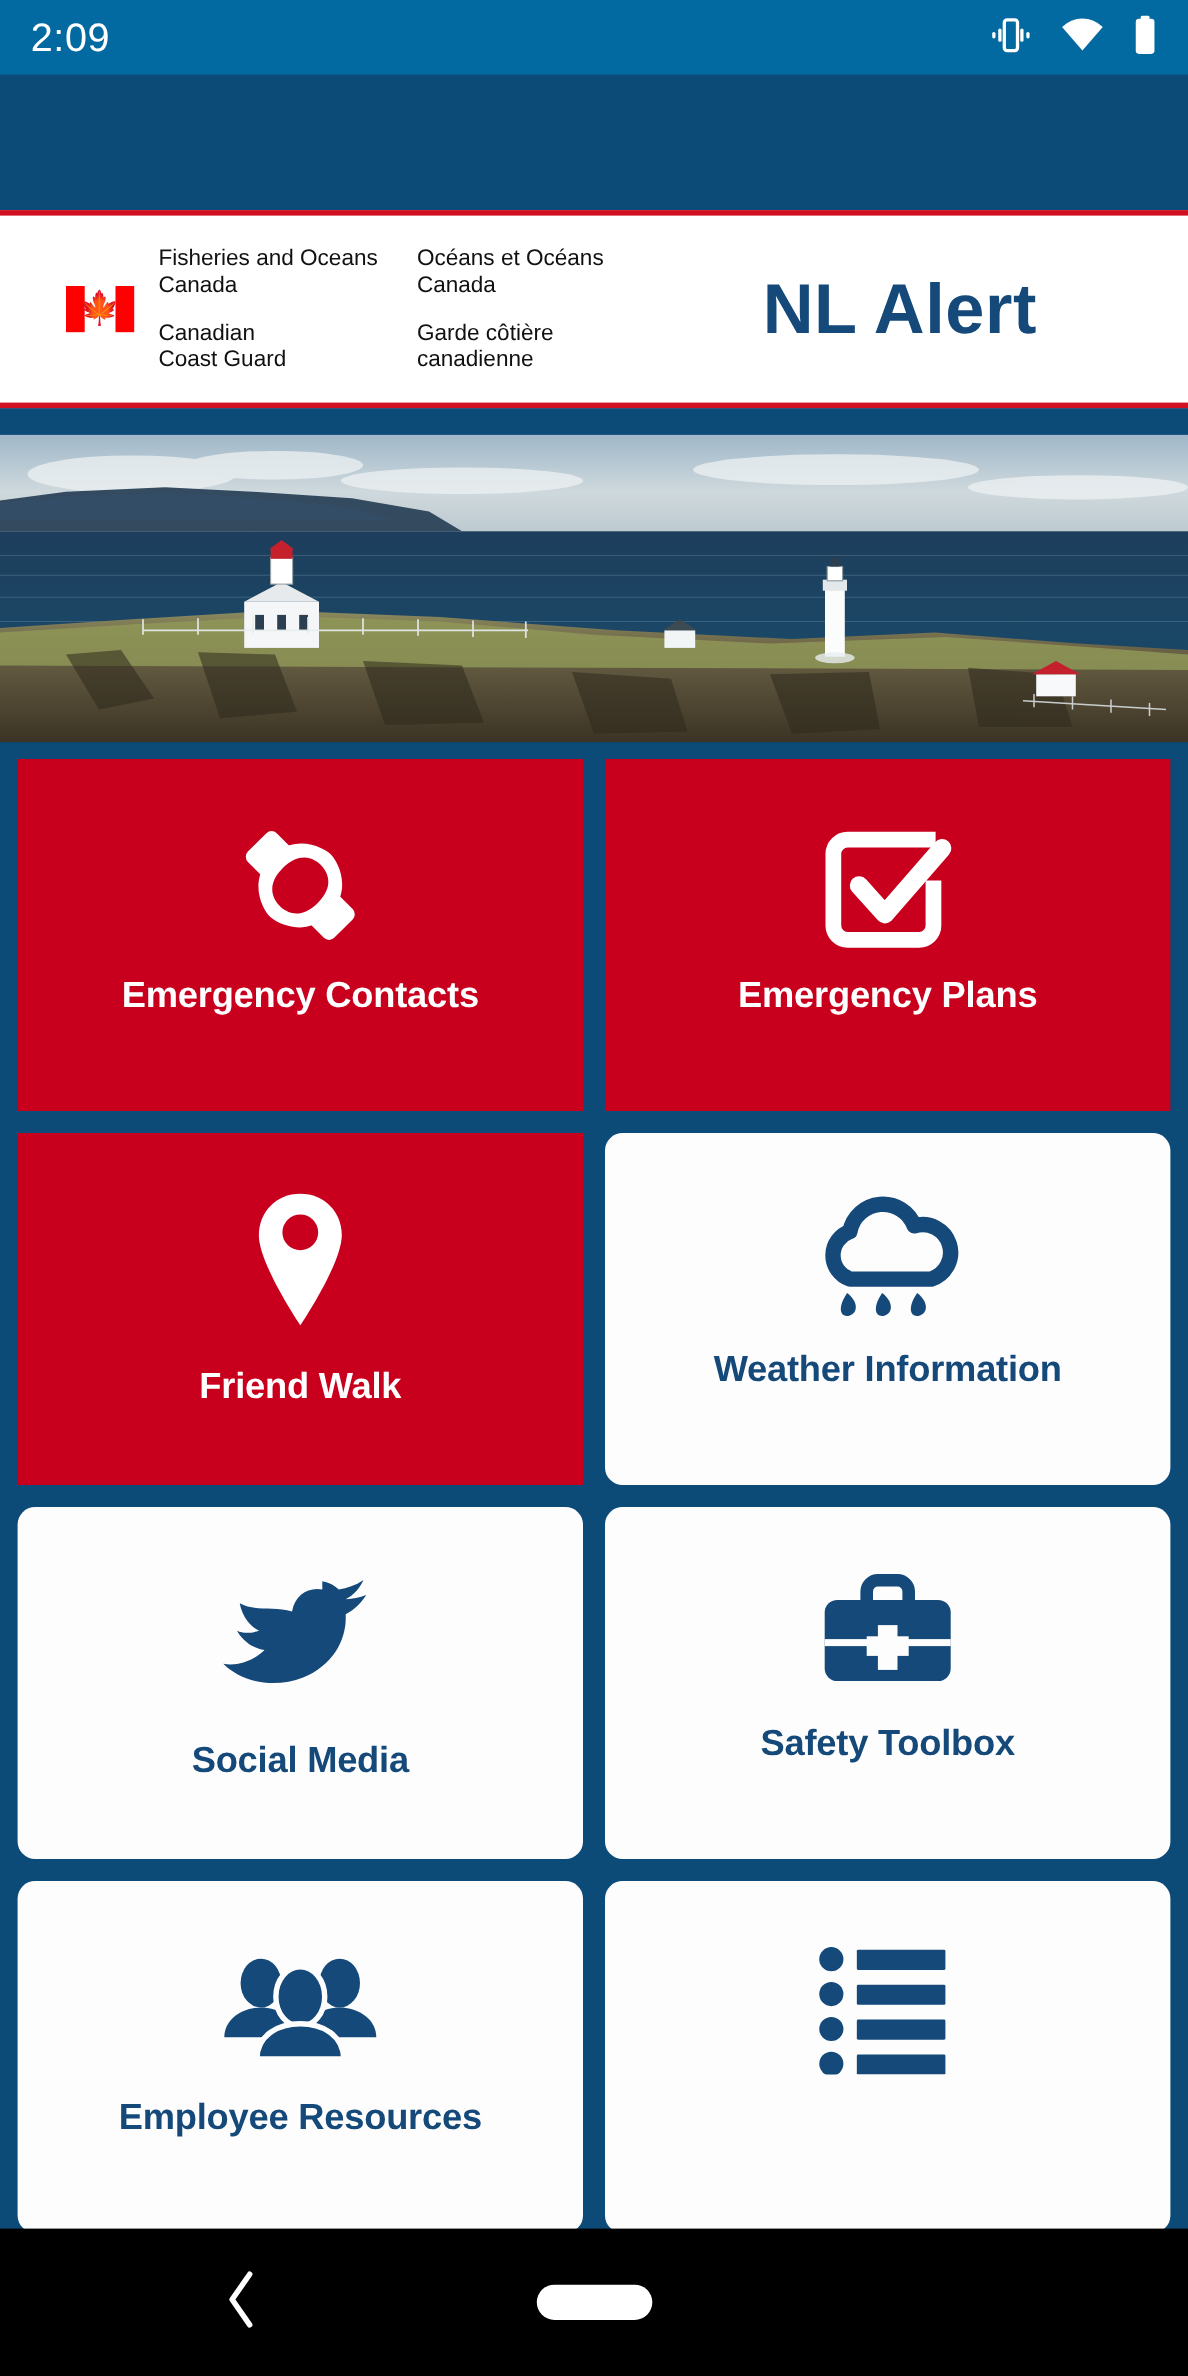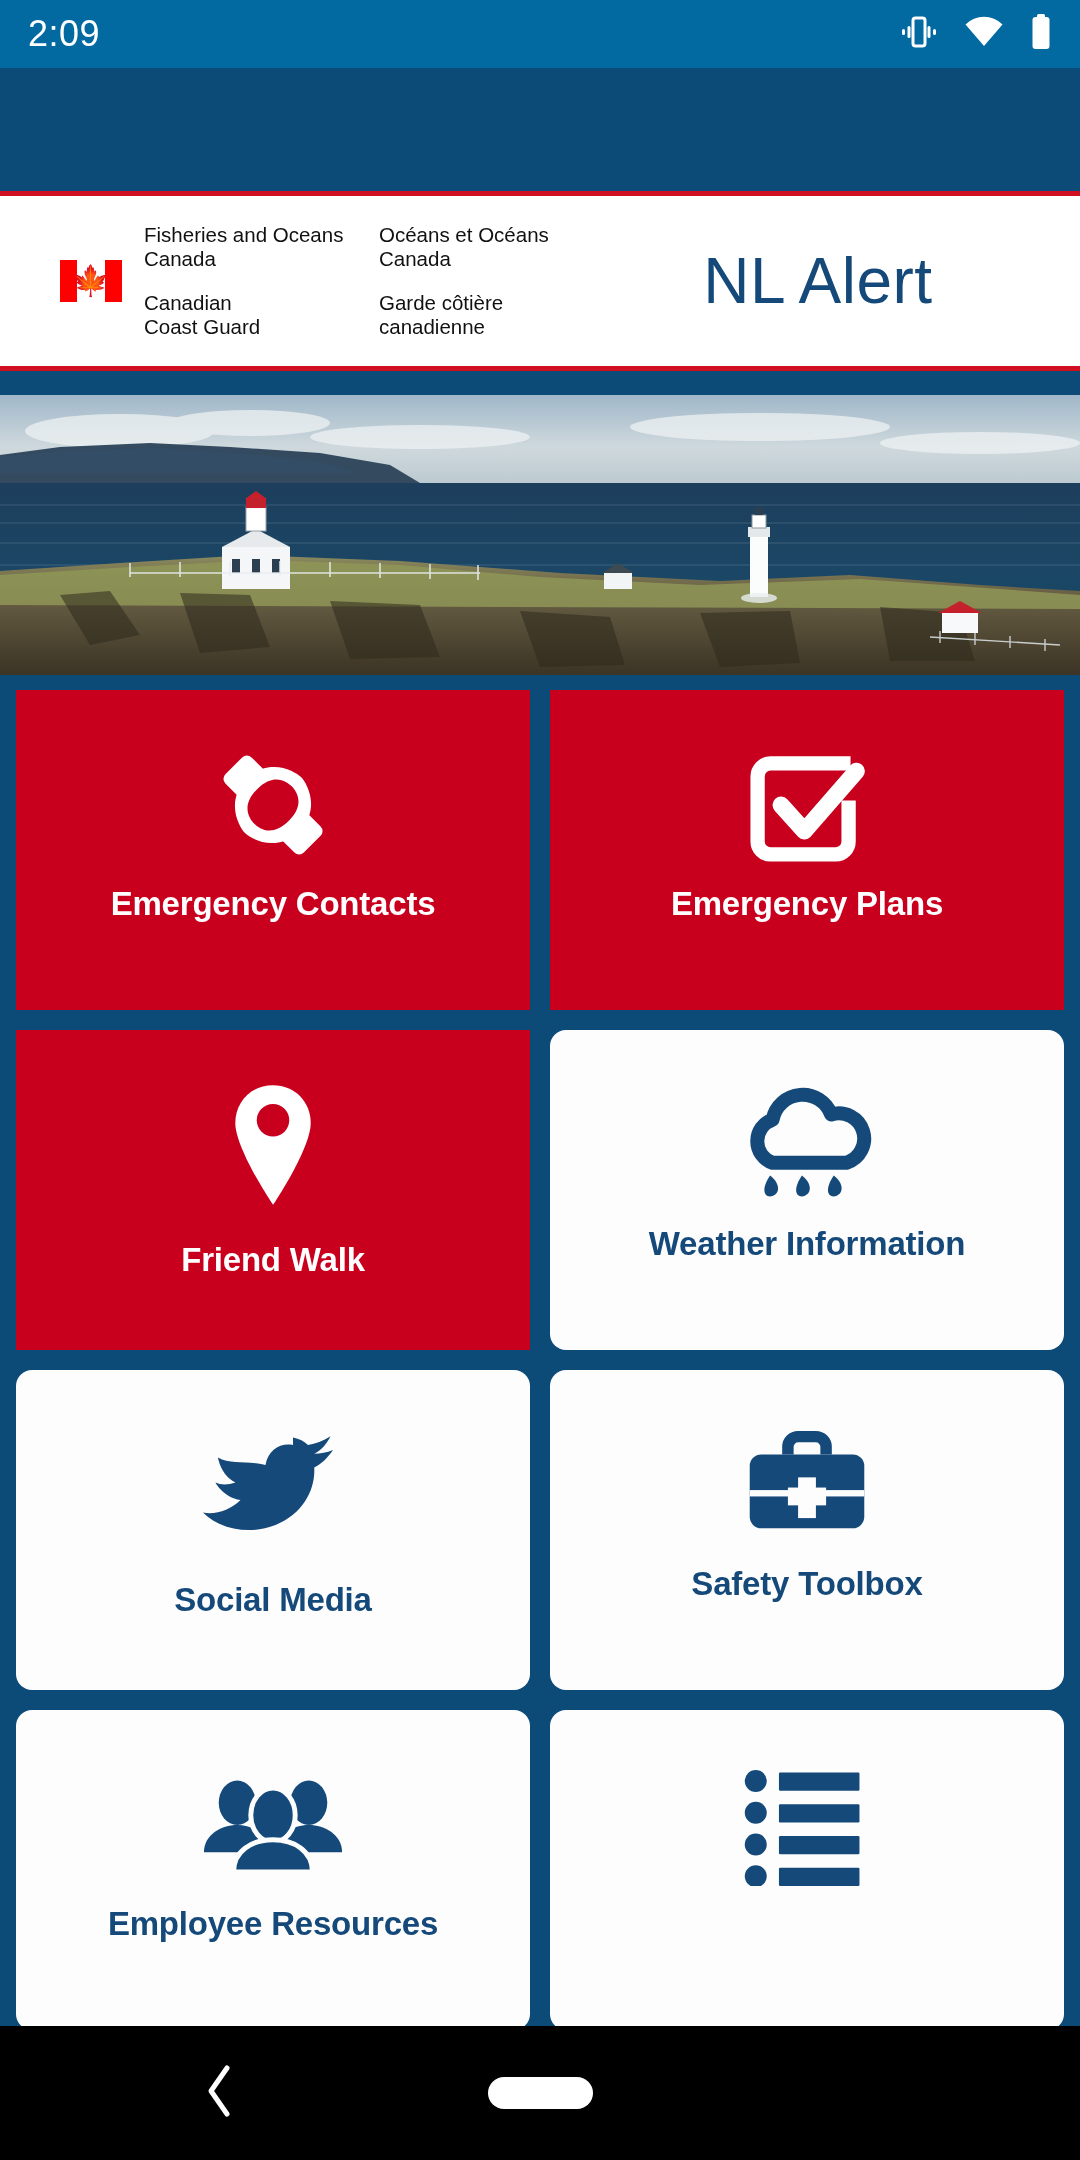--- a/index.html
+++ b/index.html
@@ -45,21 +45,21 @@
   .flag .bar.l { left:0; } .flag .bar.r { right:0; }
   .flag .leaf {
     position:absolute; left:50%; top:50%; transform:translate(-50%,-50%);
     font-size:30px; color:#ff0000; line-height:1;
   }
   .wordmark { display:flex; flex:none;justify-content:flex-end; }
   .wm-col { width:235px; font-size:20.5px; line-height:1.18; color:#111; }
   .wm-col .blk + .blk { margin-top:20px; }
   .brandtitle {
     flex:1; text-align:center; padding-right:58px;
-    font-size:64px; color:#14497a; font-weight:400; letter-spacing:.5px;
+    font-size:64px; color:#14497a; font-weight:700; letter-spacing:.5px;
   }
 
   
   .hero { position:absolute; top:395px; left:0; width:1080px; height:280px; overflow:hidden; }
   .hero svg { display:block; width:1080px; height:280px; }
 
   
   .grid {
     position:absolute; top:690px; left:0; width:1080px;
     display:grid; grid-template-columns:repeat(2,1fr);

